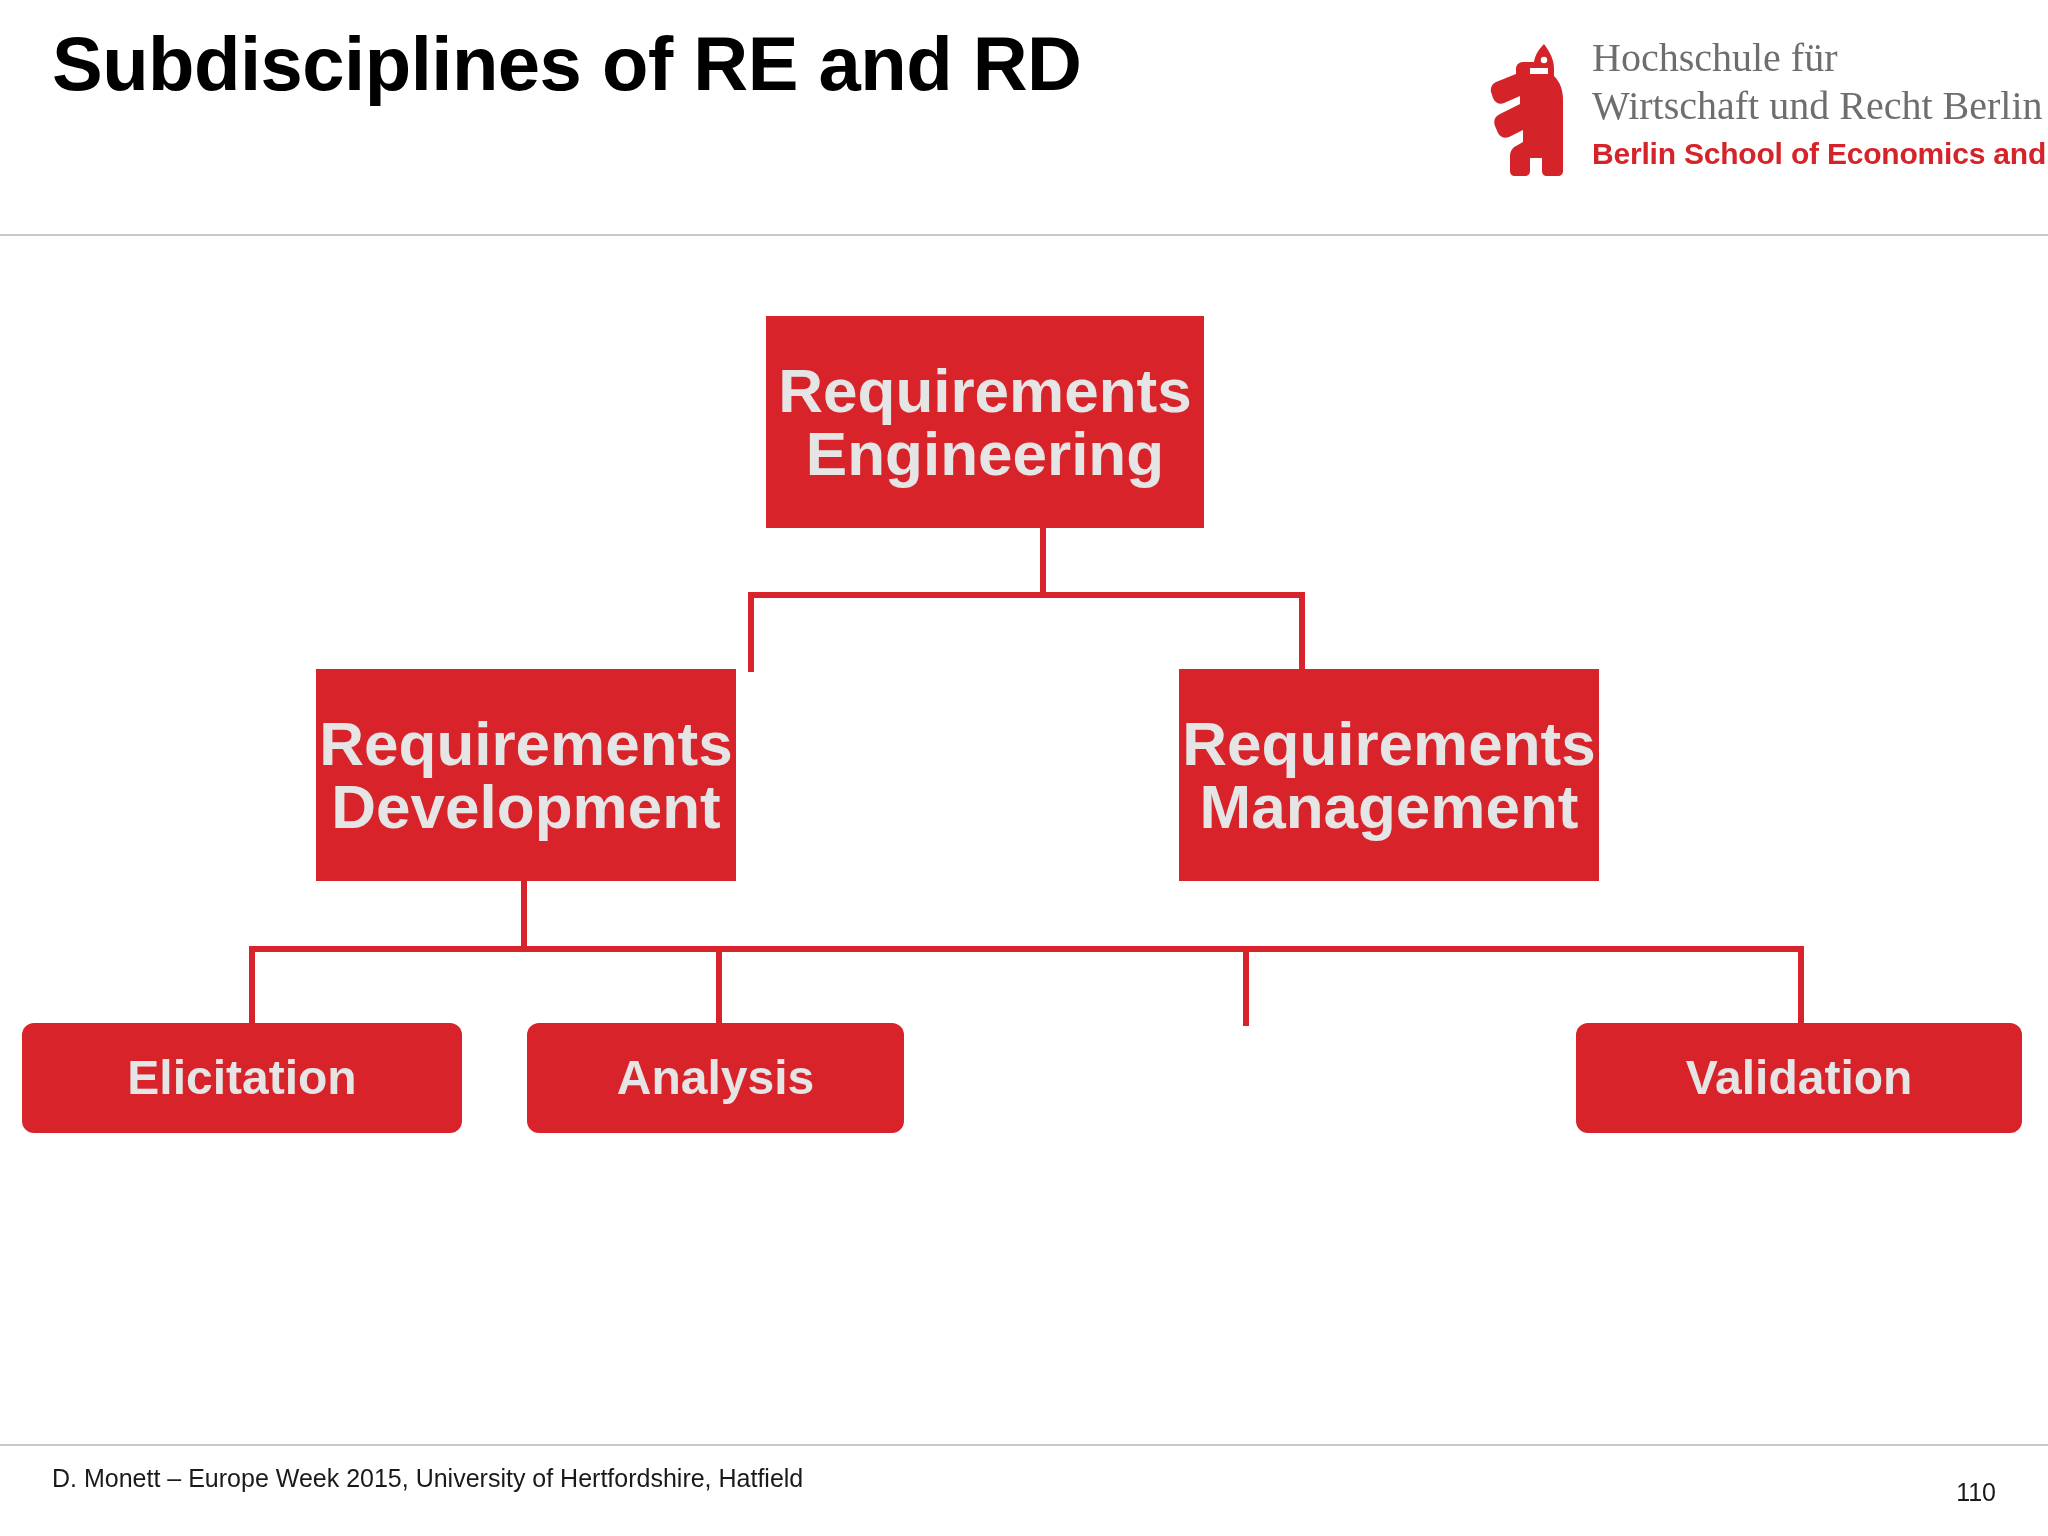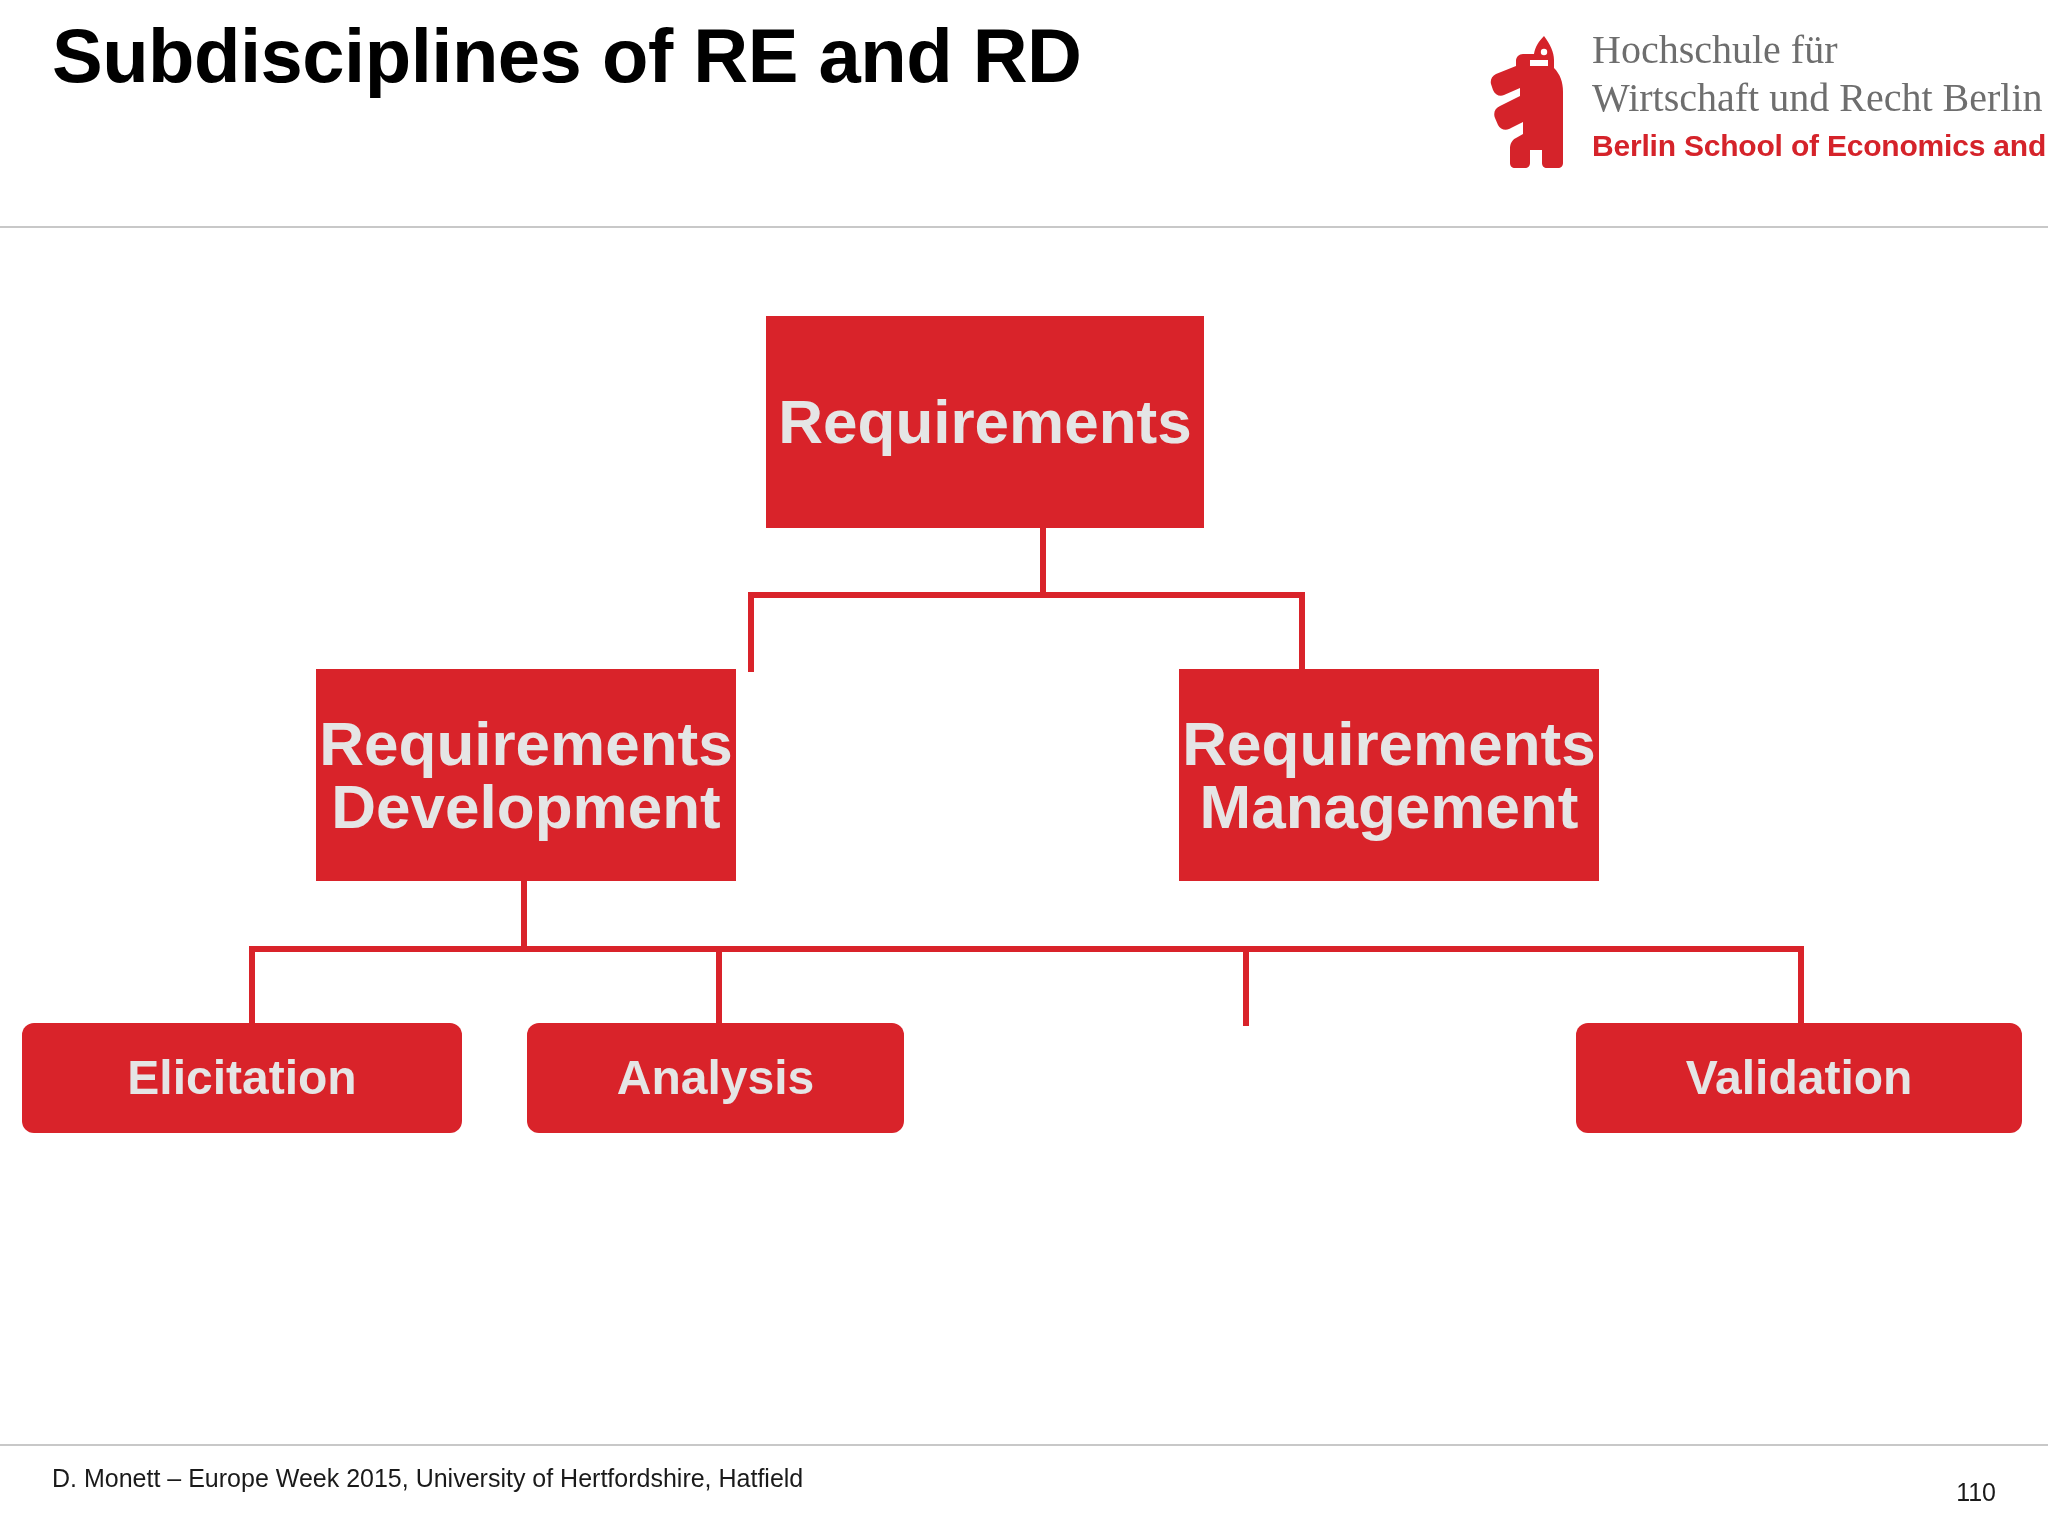--- a/index.html
+++ b/index.html
@@ -14,21 +14,21 @@
     position: relative;
     width: 2048px;
     height: 1536px;
     background: #ffffff;
     overflow: hidden;
   }
 
   
   #header {
     position: absolute;
-    left: 0; top: 0;
+    left: 0; top: 8px;
     width: 2048px;
     height: 228px;
   }
   #slide-title {
     position: absolute;
     left: 52px;
     top: 12px;
     font-size: 76px;
     font-weight: bold;
     color: #000000;
@@ -176,20 +176,21 @@
     <div class="connector" style="left:521px; top:653px; width:6px; height:69px;"></div>
     <div class="connector" style="left:249px; top:718px; width:1555px; height:6px;"></div>
     <div class="connector" style="left:249px; top:718px; width:6px; height:80px;"></div>
     <div class="connector" style="left:716px; top:718px; width:6px; height:80px;"></div>
     <div class="connector" style="left:1243px; top:718px; width:6px; height:80px;"></div>
     <div class="connector" style="left:1798px; top:718px; width:6px; height:80px;"></div>
 
     <div class="node node-l1" style="left:766px; top:88px; width:438px; height:212px;">
       <div>
         <div>Requirements</div>
+        <div>Engineering</div>
       </div>
     </div>
 
     <div class="node node-l2" style="left:316px; top:441px; width:420px; height:212px;">
       <div>
         <div>Requirements</div>
         <div>Development</div>
       </div>
     </div>
 

